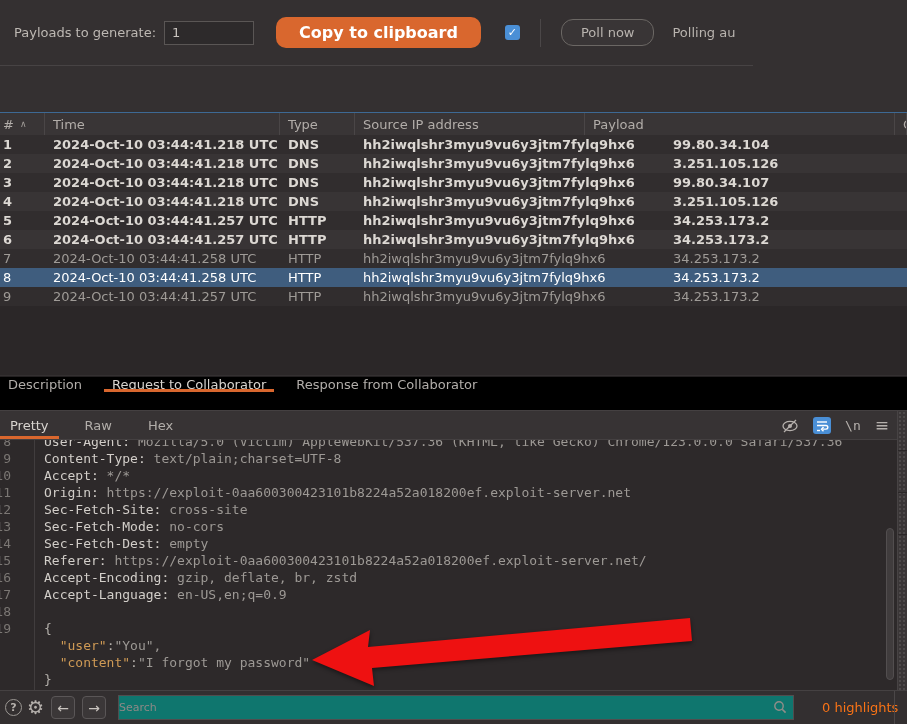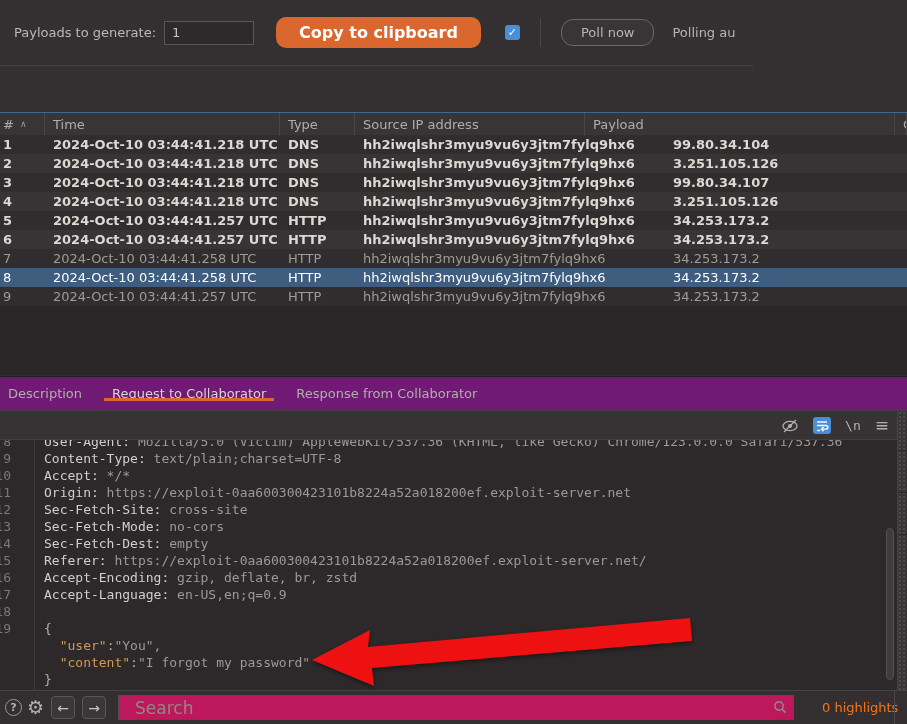--- a/index.html
+++ b/index.html
@@ -64,22 +64,22 @@
   .trow.odd{ background:#312d2e; }
   .trow.even{ background:#383435; }
   .trow.bold{ font-weight:bold; color:#dcd8d3; }
   .trow.selected{ background:var(--sel-blue,#3f5d7e); color:#ffffff; }
   .td{ padding-left:8px; overflow:hidden; flex:0 0 auto; }
   .td:first-child{ padding-left:3px; }
 
   
   .tabs-bar{
     position:absolute; top:376px; left:0; width:907px; height:35px;
-    background:#701a75; border-top:1px solid #232021;
-    border-bottom:1px solid #444041; display:flex; align-items:center;
+    background:#000000; border-top:1px solid #232021;
+    border-bottom:1px solid #444041; display:flex; align-items:flex-start;
   }
   .tab{
     position:relative; display:flex; align-items:center;
     padding:0 8px; margin-right:14px; color:#b2aeaa; cursor:pointer;
     white-space:nowrap;
   }
   .tab.active{ color:#d8d4cf; }
   .tab.active::after{
     content:""; position:absolute; left:0; right:0; bottom:0; height:3px;
     background:var(--accent,#d9672e);
@@ -165,22 +165,22 @@
   .nav-btn{
     margin-left:7px; width:24px; height:23px; background:#3b3738;
     border:1px solid #5a5657; border-radius:4px; color:#c9c4bf;
     font-size:14px; display:flex; align-items:center; justify-content:center;
     cursor:pointer;
   }
   .search-wrap{
     position:relative; margin-left:12px; width:676px; height:25px;
   }
   .search-input{
-    width:100%; height:100%; background:#be185d; border:1px solid #514d4e;
-    color:#c9c4bf; padding:2px 26px 2px 16px; font-size:17px; font-family:inherit;
+    width:100%; height:100%; background:#0f766e; border:1px solid #514d4e;
+    color:#c9c4bf; padding:2px 26px 2px 0; font-size:11px; font-family:inherit;
   }
   .search-input::placeholder{ color:#8d8986; }
   .mag-icon{ position:absolute; right:6px; top:4px; cursor:pointer; }
   .highlights{ margin-left:28px; color:#f97316; white-space:nowrap; }
   .status-vdiv{ position:absolute; left:894px; top:0; bottom:0; width:1px; background:#4b4748; }
 </style>
 </head>
 <body>
 
 <div class="topbar">
@@ -291,20 +291,25 @@
     </div>
 </div>
 
 <div class="tabs-bar" id="tabsBar">
     <div class="tab">Description</div>
     <div class="tab active">Request to Collaborator</div>
     <div class="tab">Response from Collaborator</div>
   </div>
 
 <div class="ed-toolbar">
+  <div id="viewTabs" style="display:flex;">
+      <div class="view-tab active">Pretty</div>
+      <div class="view-tab">Raw</div>
+      <div class="view-tab">Hex</div>
+    </div>
   <div class="ed-icons">
     <span class="icon-btn">
       <svg width="18" height="16" viewBox="0 0 18 16">
         <ellipse cx="9" cy="8" rx="7" ry="4.6" fill="none" stroke="#b5b0ac" stroke-width="1.3"></ellipse>
         <circle cx="9" cy="8" r="2" fill="#b5b0ac"></circle>
         <line x1="3" y1="14" x2="15" y2="2" stroke="#b5b0ac" stroke-width="1.3"></line>
       </svg>
     </span>
     <span class="icon-btn wrap-icon">
       <svg width="18" height="17" viewBox="0 0 18 17">

